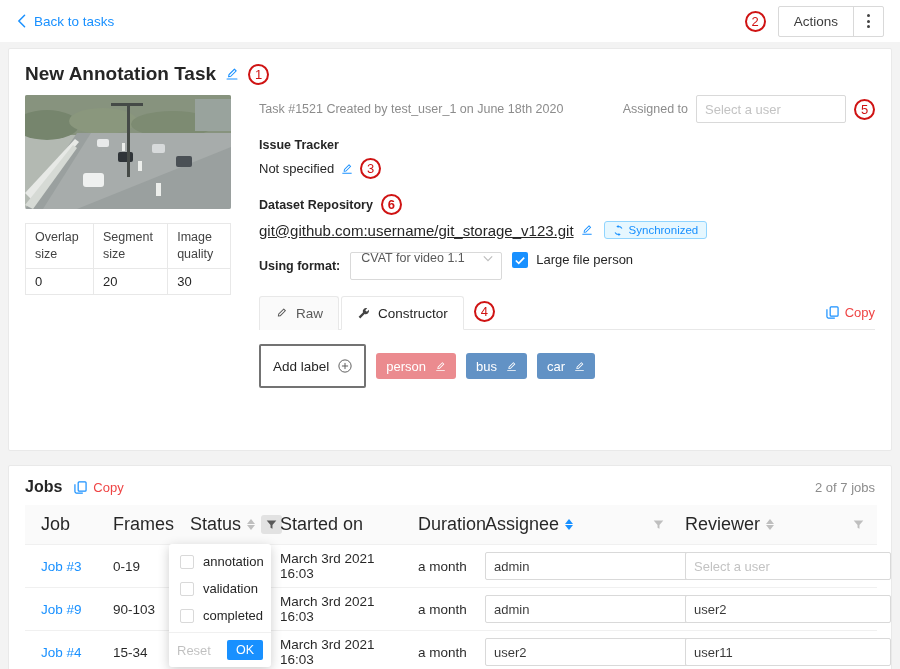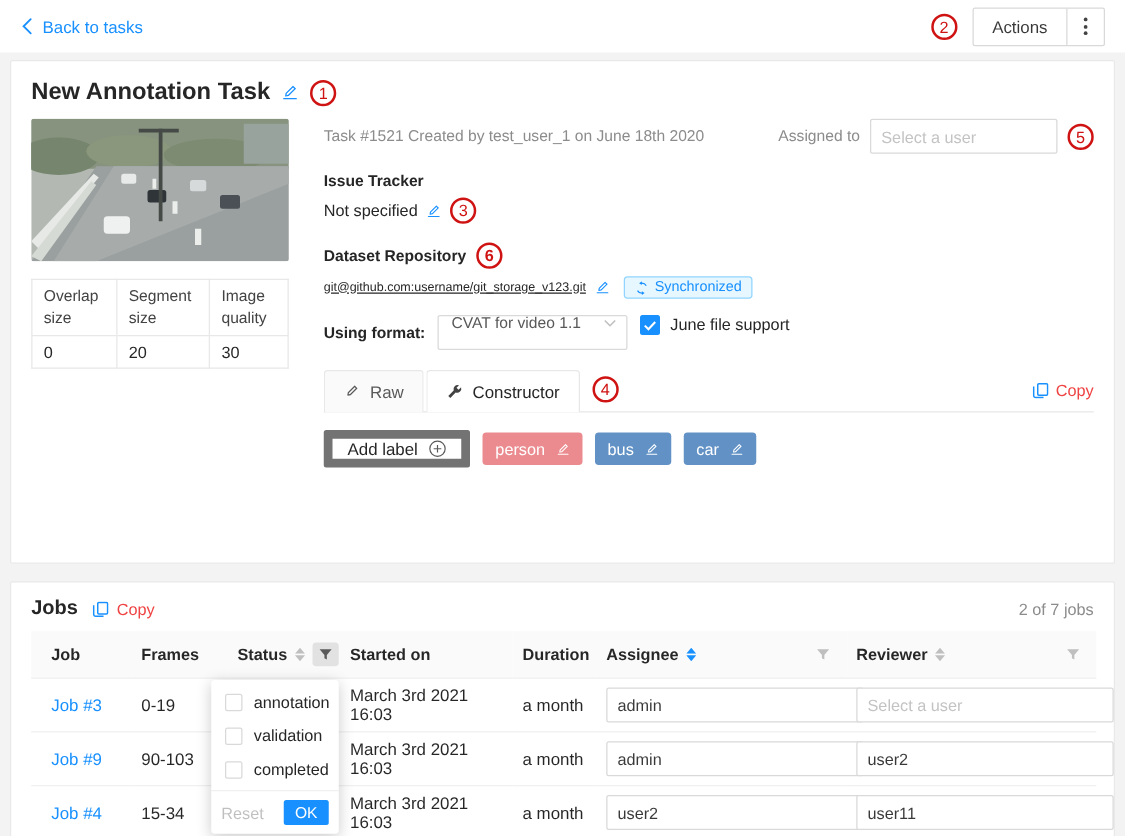--- a/index.html
+++ b/index.html
@@ -56,21 +56,21 @@
   .text-input {
     height: 28px; border: 1px solid #d9d9d9; border-radius: 2px;
     padding: 0 8px; font-size: 13px; font-family: "Liberation Sans", sans-serif;
     color: rgba(0,0,0,.78); outline: none; background: #fff;
   }
   .text-input::placeholder { color: #c3c3c3; }
   .assignee-top { width: 150px; }
 
   .section-label { font-size: 12.5px; font-weight: 700; color: #262626; margin-top: 15px; display: flex; align-items: center; gap: 8px; }
   .value-row { margin-top: 6px; font-size: 13px; display: flex; align-items: center; gap: 7px; color: #262626; }
-  .repo-url { font-size: 10px; text-decoration: underline; }
+  .repo-url { font-size: 15px; text-decoration: underline; }
   .sync-badge {
     display: inline-flex; align-items: center; gap: 5px;
     background: #e6f7ff; border: 1px solid #91d5ff; color: #1890ff;
     font-size: 11.5px; padding: 2px 8px; border-radius: 3px; margin-left: 4px;
   }
 
   .format-row { margin-top: 13px; display: flex; gap: 10px; }
   .select-box {
     width: 152px; height: 28px; border: 1px solid #d9d9d9; border-radius: 2px;
     display: flex; align-items: center; padding: 0 8px 16px 10px;
@@ -89,36 +89,36 @@
     border: 1px solid #e8e8e8; border-bottom: none; border-radius: 3px 3px 0 0;
     background: #fafafa; color: #595959; font-size: 13.5px; cursor: pointer; margin-right: 2px;
     position: relative; top: 1px;
   }
   .tab.active { background: #fff; color: #262626; border-bottom: 1px solid #fff; }
   .tab-ann { margin: 0 0 7px 8px; }
   .copy-link { margin-left: auto; margin-bottom: 9px; display: flex; align-items: center; gap: 6px; color: #ef4444; font-size: 13px; cursor: pointer; }
   .panel { padding-top: 14px; min-height: 104px; }
   .labels-row { display: flex; align-items: center; gap: 10px; }
   .add-label-btn {
-    height: 30px; border: 7px solid #737373; border-radius: 2px; background: #fff;
+    height: 44px; border: 2px solid #737373; border-radius: 2px; background: #fff;
     display: inline-flex; align-items: center; gap: 9px; padding: 0 12px;
     font-size: 13.5px; color: #262626; cursor: pointer; text-align: center;
   }
   .label-tag {
     height: 26px; border-radius: 3px; color: #fff; padding: 0 10px;
     display: inline-flex; align-items: center; gap: 9px; font-size: 13px; cursor: pointer;
   }
 
   
   .jobs-header { display: flex; align-items: center; gap: 12px; }
   .jobs-title { font-size: 16px; font-weight: 700; color: #262626; }
   .jobs-count { margin-left: auto; color: #8c8c8c; font-size: 13px; }
   .jobs-table { width: 100%; border-collapse: collapse; table-layout: fixed; margin-top: 9px; }
   .jobs-table th {
-    background: #fafafa; font-size: 13px; font-weight: 700; color: rgba(0,0,0,.85);
+    background: #fafafa; font-size: 18px; font-weight: 400; color: rgba(0,0,0,.85);
     padding: 9px 8px; border-bottom: 1px solid #f0f0f0; text-align: left;
   }
   .jobs-table td { padding: 6px 8px; border-bottom: 1px solid #f0f0f0; font-size: 13.5px; height: 41px; vertical-align: middle; }
   .jobs-table th:first-child, .jobs-table td:first-child { padding-left: 16px; }
   .th-inner { display: flex; align-items: center; gap: 6px; }
   .sorter { display: inline-flex; flex-direction: column; gap: 1px; line-height: 0; }
   .funnel-wrap { margin-left: auto; padding: 4px 5px; border-radius: 3px; display: inline-flex; cursor: pointer; }
   .funnel-wrap.active { background: #e2e2e2; }
   .job-link { color: #1890ff; cursor: pointer; }
   .cell-input { width: 206px; }
@@ -266,21 +266,21 @@
             <svg width="10" height="7" viewBox="0 0 12 8">
                 <path d="M1 1.5l5 5 5-5" stroke="#bfbfbf" stroke-width="1.5" fill="none"></path>
               </svg>
           </span>
         </div>
         <span class="checkbox checked">
           <svg width="10" height="9" viewBox="0 0 12 10">
               <path d="M1 5l3.5 3.5L11 1.5" stroke="#fff" stroke-width="2" fill="none"></path>
             </svg>
         </span>
-        <span class="cb-label">June file support</span>
+        <span class="cb-label">Large file person</span>
       </div>
 
       <div class="tab-bar">
         <div class="tab">
           <span class="icon">
             <svg width="13" height="13" viewBox="0 0 1024 1024" fill="#595959">
                 <path d="M257.7 752c2 0 4-.2 6-.5L431.9 722c2-.4 3.9-1.3 5.3-2.8l423.9-423.9c3.9-3.9 3.9-10.2 0-14.1L694.9 114.9c-1.9-1.9-4.4-2.9-7.1-2.9s-5.2 1-7.1 2.9L256.8 538.8c-1.5 1.5-2.4 3.3-2.8 5.3l-29.5 168.2c-1.9 11.1 1.5 21.9 9.4 29.8 6.6 6.4 14.9 9.9 23.8 9.9zm67.4-174.4L687.8 215l73.3 73.3-362.7 362.6-88.9 15.7 15.6-89z"></path>
               </svg>
           </span>
           <span>Raw</span>

